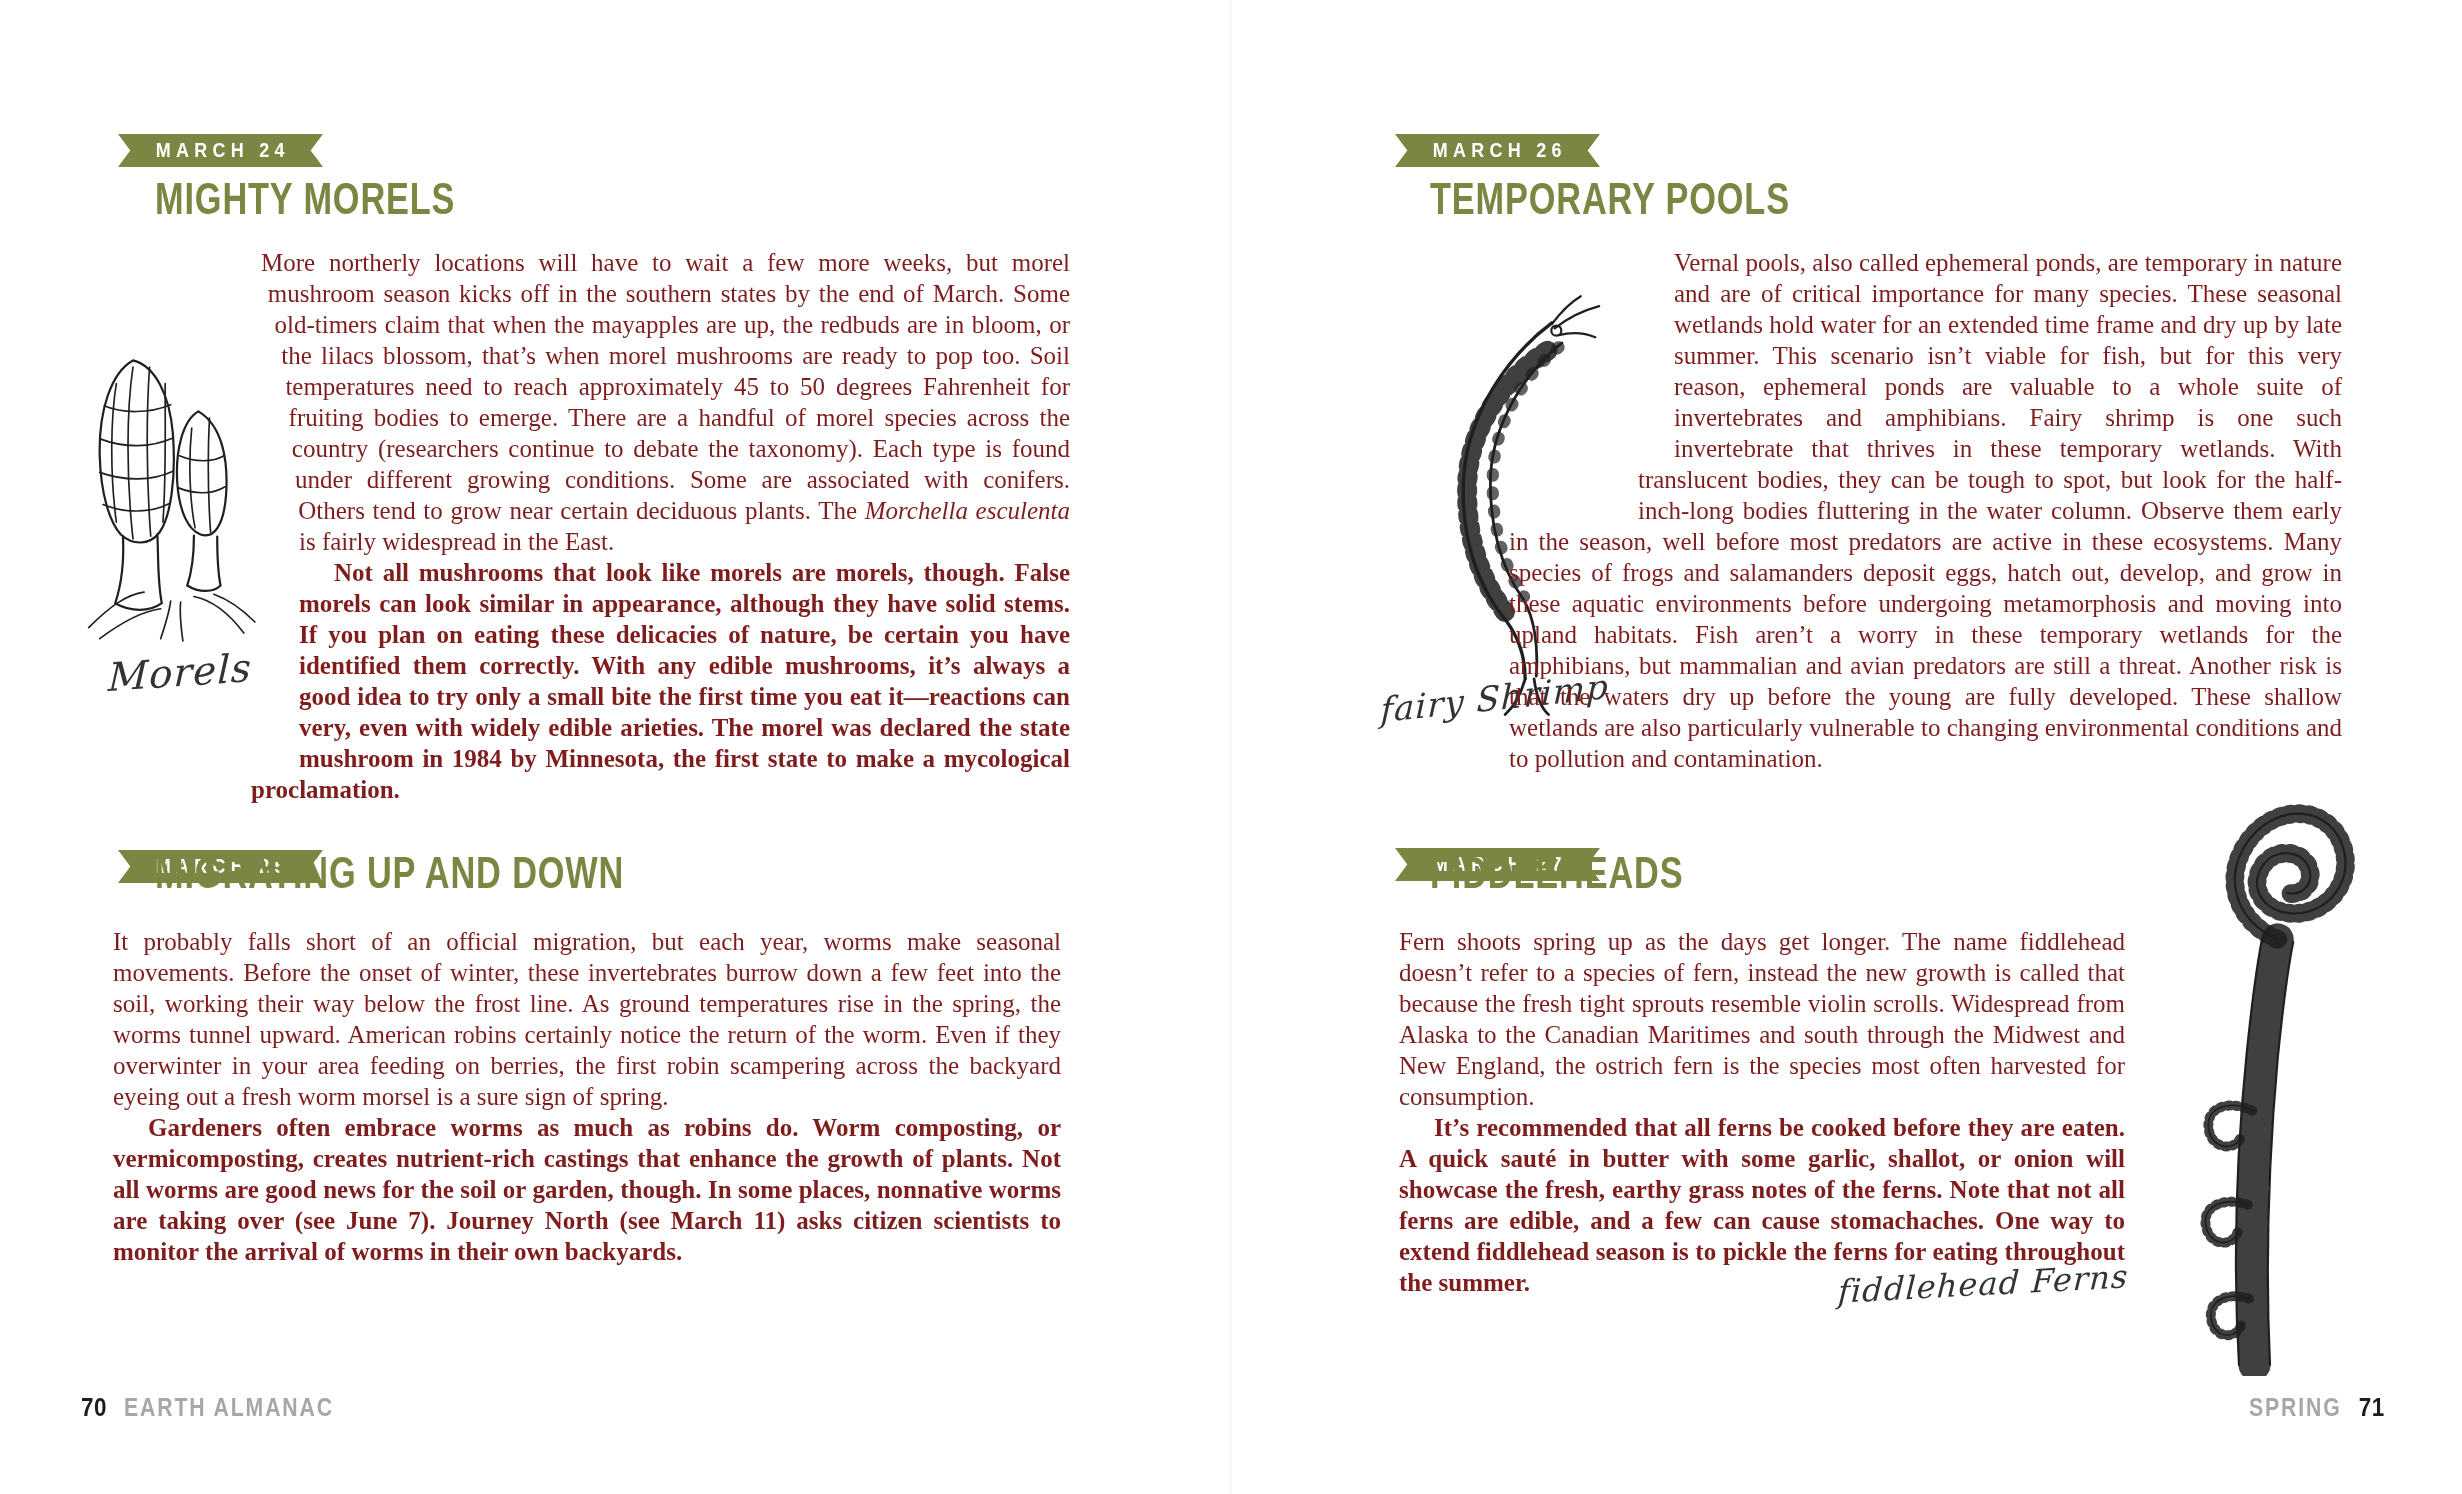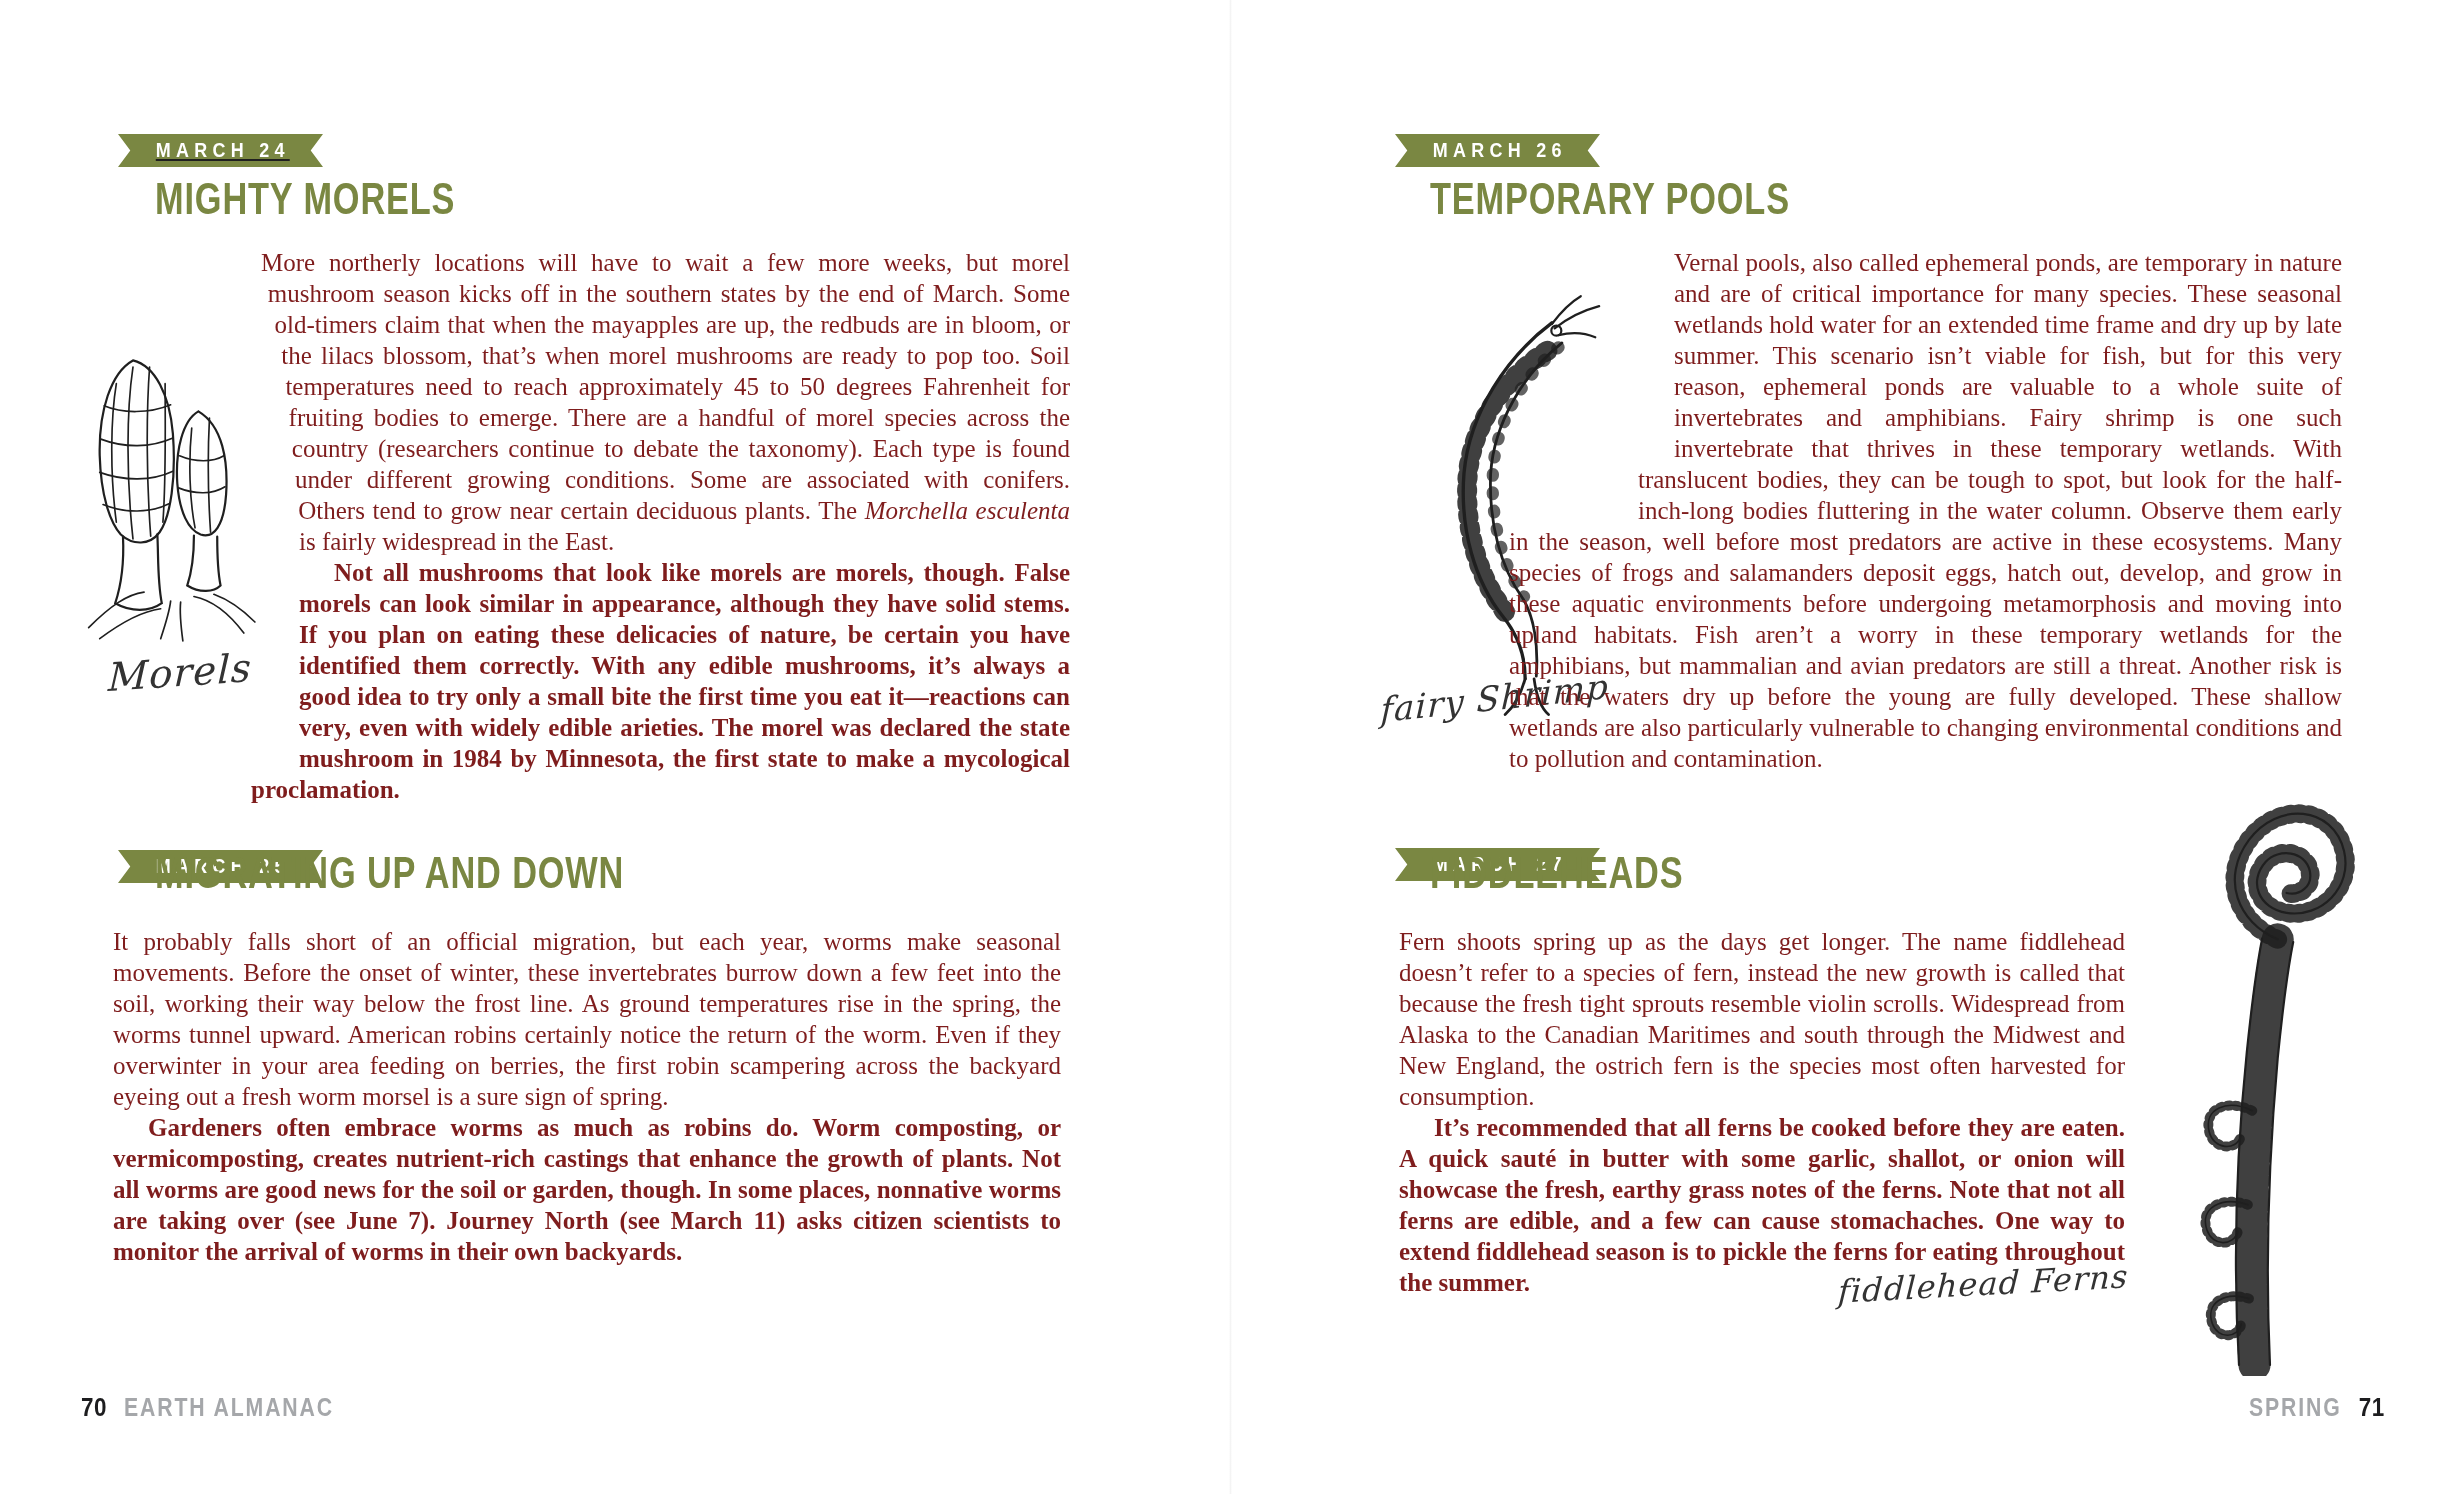--- a/index.html
+++ b/index.html
@@ -50,21 +50,21 @@
   .footer-right{right:77px;transform:scaleX(0.85);transform-origin:right center;}
 </style>
 </head>
 <body>
 
 <div class="spread">
   <div class="gutter"></div>
 
   <section>
 
-    <div class="banner" style="left:118px;top:134px;text-decoration:underline;">
+    <div class="banner" style="left:118px;top:134px;">
       <span>MARCH 24</span>
     </div>
     <h1 class="title" style="left:155px;top:177px;">MIGHTY MORELS</h1>
 
     <div class="illus" style="left:77px;top:295px;width:184px;height:388px;">
       <svg viewBox="0 0 330 700">
         <g fill="none" stroke="#1f1f1f" stroke-width="4" stroke-linecap="round">
           <path d="M100,118 C60,140 38,210 40,290 C42,360 58,410 78,432 C100,452 130,452 148,428 C168,400 178,330 172,250 C166,180 140,128 100,118 Z"></path>
           <path d="M70,160 C60,220 58,320 70,410" stroke-width="3"></path>
           <path d="M100,130 C88,210 88,330 100,440" stroke-width="3"></path>

